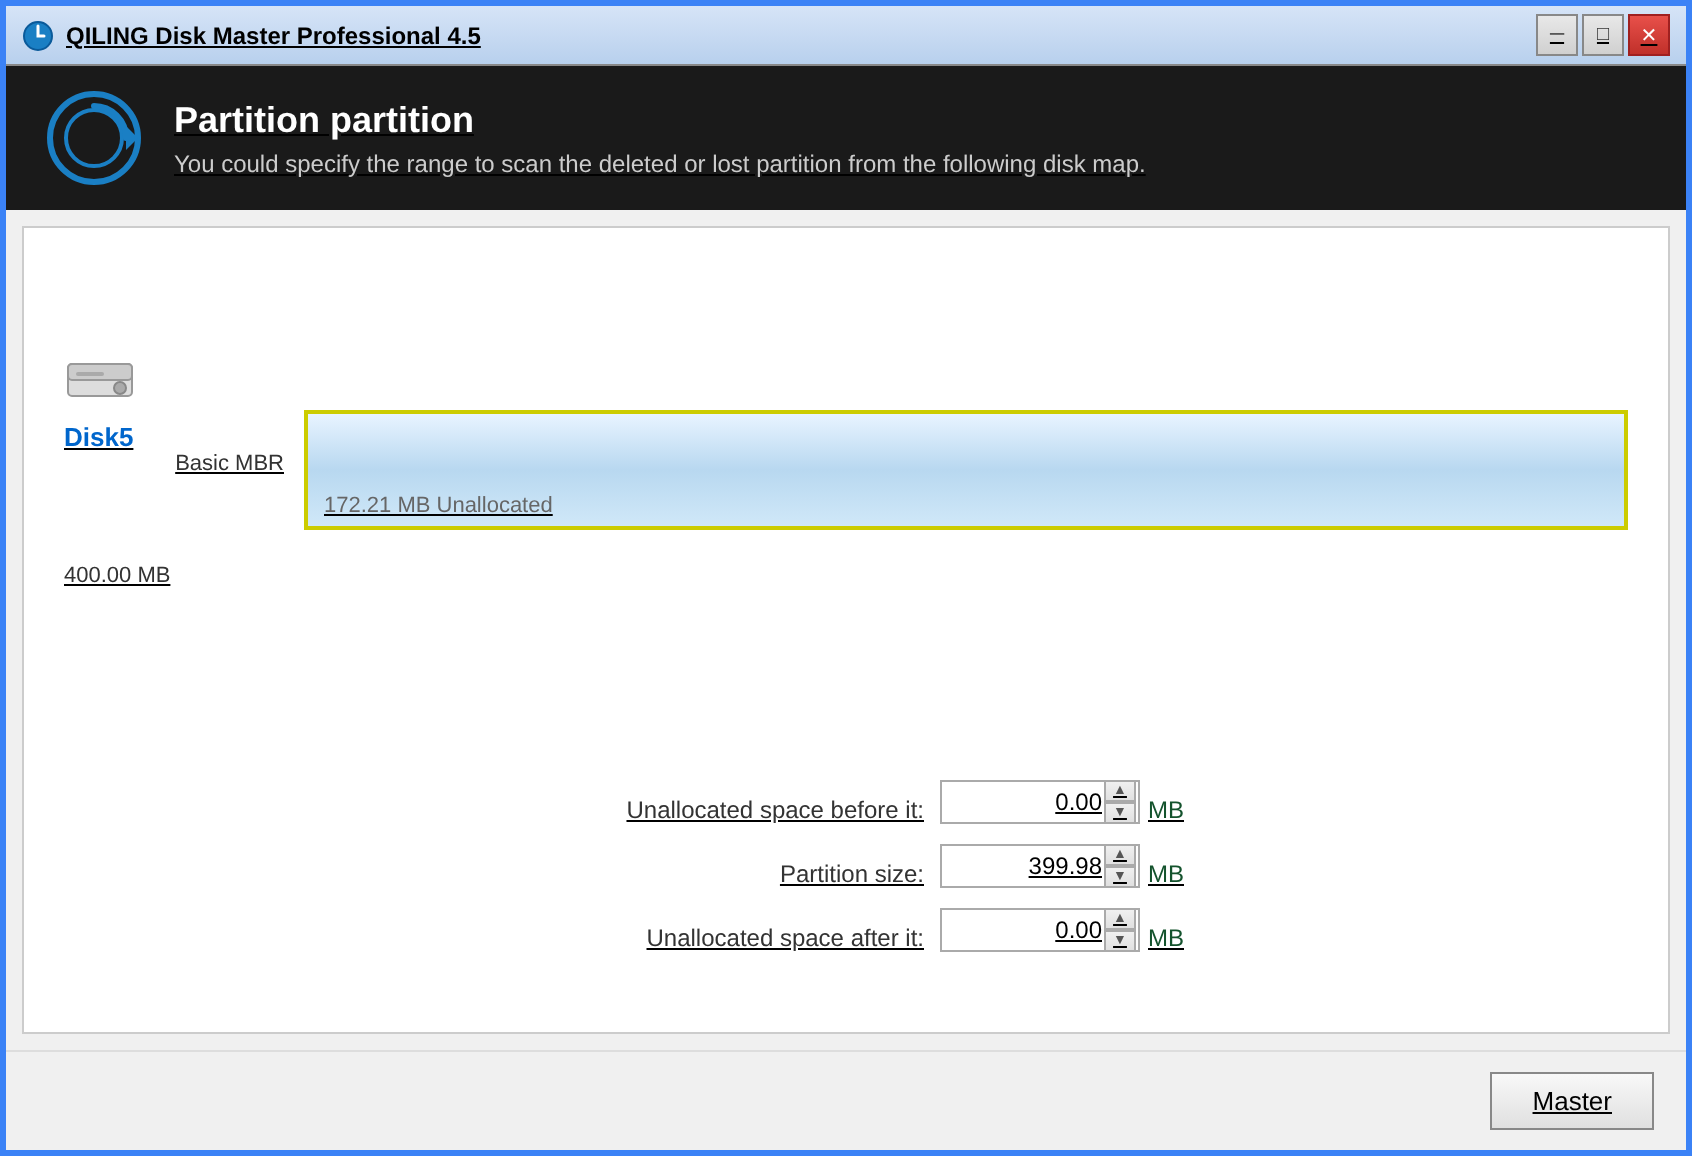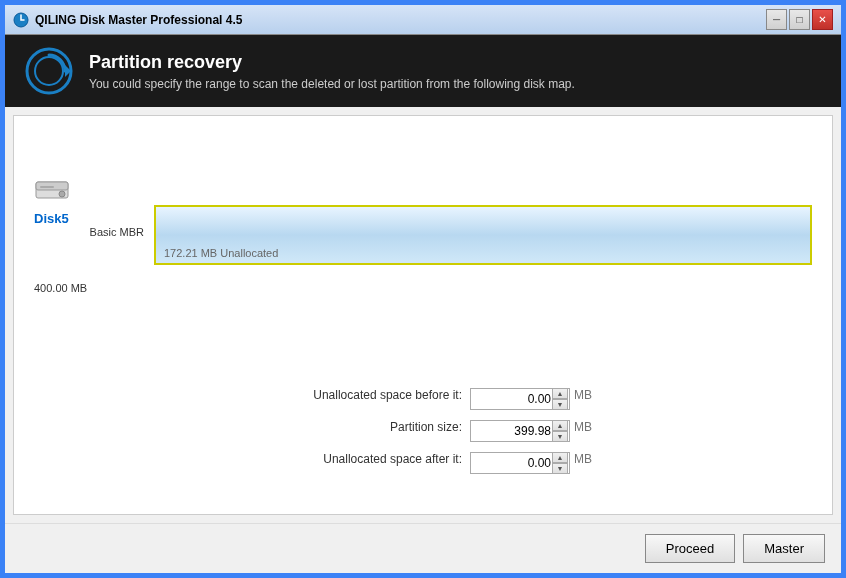--- a/index.html
+++ b/index.html
@@ -8,24 +8,25 @@
       font-size: 13px;
       background: #f0f0f0;
       width: 846px;
       height: 578px;
       overflow: hidden;
     }
 
     .window {
       width: 846px;
       height: 578px;
-      border: 5px solid #3b82f6;
+      border: 3px solid #3b82f6;
       background: #f0f0f0;
       display: flex;
       flex-direction: column;
+      text-decoration: underline;
     }
 
     
     .title-bar {
       background: linear-gradient(to bottom, #d6e4f7, #b8d0ed);
       height: 30px;
       display: flex;
       align-items: center;
       padding: 0 8px;
       border-bottom: 1px solid #888;
@@ -172,21 +173,21 @@
       font-size: 11px;
     }
 
     
     .form-section {
       padding: 10px 0;
     }
 
     .form-row {
       display: flex;
-      align-items: flex-start;
+      align-items: flex-end;
       margin-bottom: 10px;
       justify-content: center;
     }
 
     .form-label {
       text-align: right;
       width: 220px;
       margin-right: 8px;
       color: #333;
       font-size: 12px;
@@ -223,21 +224,21 @@
       display: flex;
       align-items: center;
       justify-content: center;
       font-size: 7px;
       color: #555;
       line-height: 1;
     }
 
     .form-unit {
       margin-left: 6px;
-      color: #737373;
+      color: #14532d;
       font-size: 12px;
       width: 30px;
     }
 
     
     .footer {
       padding: 10px 16px;
       display: flex;
       justify-content: flex-end;
       gap: 8px;
@@ -279,21 +280,21 @@
   <div class="header">
     <div class="header-icon">
       <svg width="48" height="48" viewBox="0 0 48 48">
         <circle cx="24" cy="24" r="22" fill="none" stroke="#1a7fc4" stroke-width="3"></circle>
         <circle cx="24" cy="24" r="14" fill="none" stroke="#1a7fc4" stroke-width="2"></circle>
         <path d="M24 8 A16 16 0 0 1 40 24" stroke="#1a7fc4" stroke-width="3" fill="none" stroke-linecap="round"></path>
         <polygon points="40,18 40,30 46,24" fill="#1a7fc4"></polygon>
       </svg>
     </div>
     <div class="header-text">
-      <div class="header-title">Partition recovery</div>
+      <div class="header-title">Partition partition</div>
       <div class="header-subtitle">You could specify the range to scan the deleted or lost partition from the following disk map.</div>
     </div>
   </div>
 
   <div class="main-content">
 
     <div class="disk-map-area">
       <div class="disk-item">
 
         <div class="disk-label">
@@ -354,17 +355,16 @@
           </div>
         </div>
         <span class="form-unit">MB</span>
       </div>
 
     </div>
 
   </div>
 
   <div class="footer">
-    <button class="btn">Proceed</button>
     <button class="btn">Master</button>
   </div>
 
 </div>
 
 </body></html>

